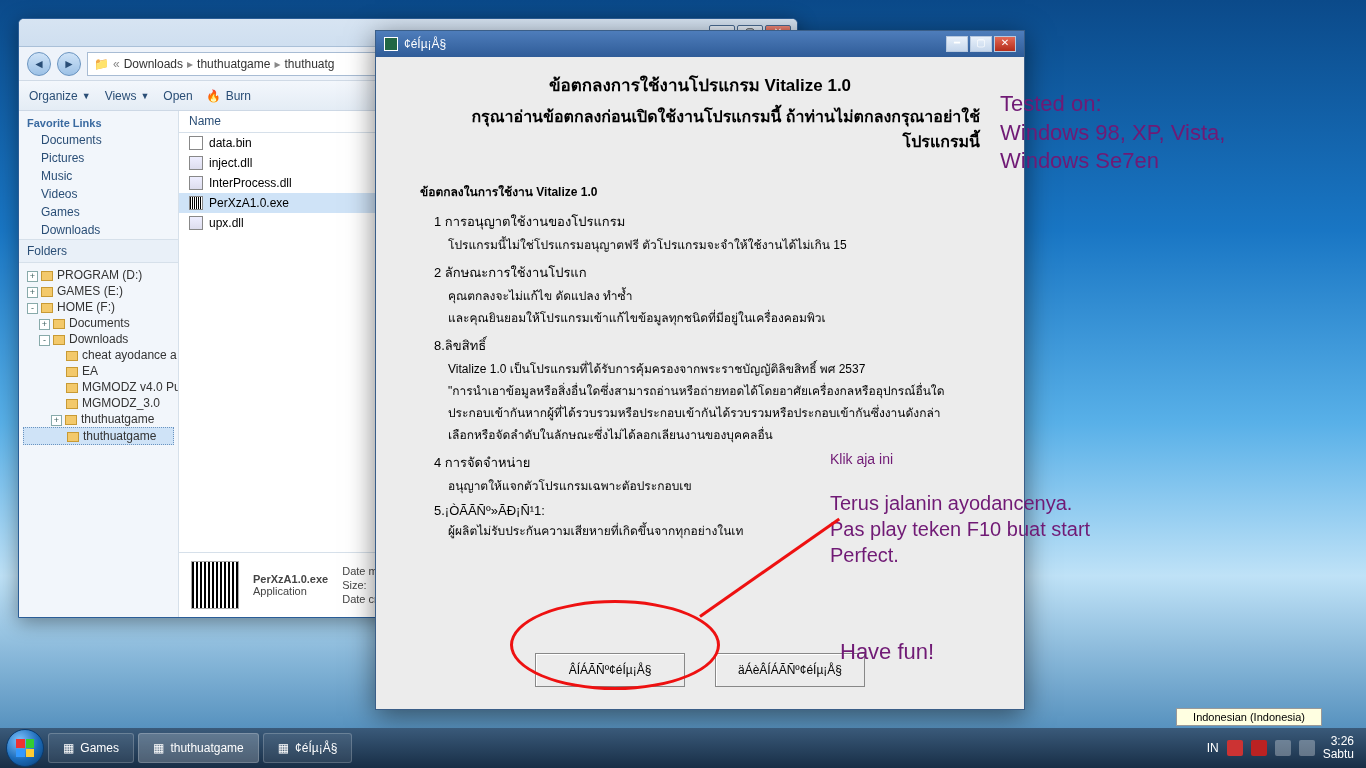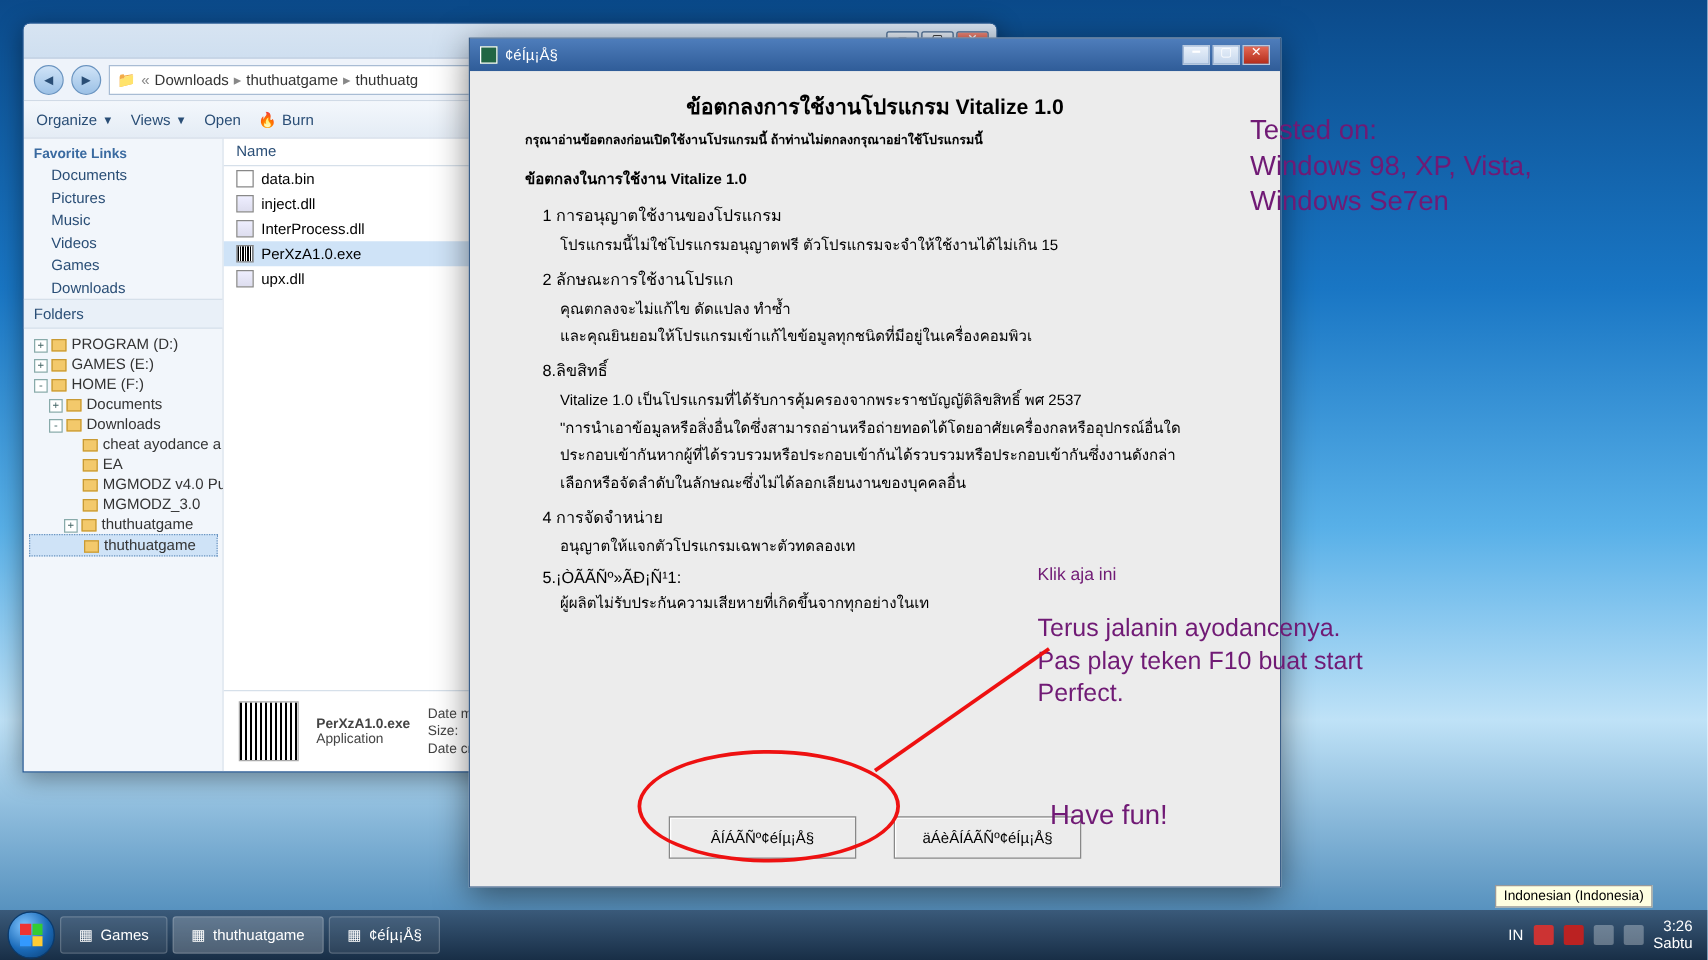--- a/index.html
+++ b/index.html
@@ -79,21 +79,21 @@
   display:flex; flex-direction:column;
 }
 .vit-title { height:26px; background:linear-gradient(#4e7dbb,#2f5c98); color:#fff; display:flex; align-items:center; padding:0 8px; font-size:12px; justify-content:space-between;}
 .vit-title .tleft{display:flex;align-items:center;gap:6px;}
 .vit-title .icon{width:14px;height:14px;border:1px solid #fff;background:#264;}
 .vit-ctl{display:flex;gap:2px;}
 .vit-btn{width:22px;height:16px;border:1px solid #b7c8de;background:linear-gradient(#e8f0fa,#c6d7ec);font-size:10px;line-height:12px;text-align:center;cursor:pointer;}
 .vit-btn.close{background:linear-gradient(#e46a56,#b42c1a);color:#fff;}
 .vit-body{flex:1;background:#ececec;padding:14px 44px 10px;font-size:13px;color:#000;overflow:hidden;}
 .vit-h1{text-align:center;font-weight:bold;font-size:17px;margin-bottom:6px;}
-.vit-h2{text-align:left;font-weight:bold;font-size:10px;margin-bottom:14px;}
+.vit-h2{text-align:right;font-weight:bold;font-size:16px;margin-bottom:28px;}
 .vit-sub{font-weight:bold;font-size:12px;margin-bottom:10px;}
 .vit-sec{font-size:13px;margin:8px 0 4px 14px;}
 .vit-txt{font-size:12px;margin:4px 0 4px 28px;color:#000000;line-height:1.5;}
 .vit-buttons{display:flex;justify-content:center;gap:30px;padding:14px 0 22px;background:#ececec;}
 .vit-buttons button{width:150px;height:34px;background:#ececec;border:1px solid #888;font-size:12px;cursor:pointer;box-shadow:1px 1px 0 #fff inset;}
 
 
 .anno {position:absolute;color:#701a75;font-family:Arial,sans-serif;font-size:20px;line-height:1.3;white-space:pre-line;pointer-events:none;}
 .anno-circle{position:absolute;border:3px solid #e11;border-radius:50%;pointer-events:none;}
 .anno-line{position:absolute;border-top:3px solid #e11;transform-origin:left center;pointer-events:none;}
@@ -241,42 +241,42 @@
     <div class="vit-txt">โปรแกรมนี้ไม่ใช่โปรแกรมอนุญาตฟรี ตัวโปรแกรมจะจำให้ใช้งานได้ไม่เกิน   15</div>
     <div class="vit-sec">2 ลักษณะการใช้งานโปรแก</div>
     <div class="vit-txt">คุณตกลงจะไม่แก้ไข ดัดแปลง  ทำซ้ำ</div>
     <div class="vit-txt">และคุณยินยอมให้โปรแกรมเข้าแก้ไขข้อมูลทุกชนิดที่มีอยู่ในเครื่องคอมพิวเ</div>
     <div class="vit-sec">8.ลิขสิทธิ์</div>
     <div class="vit-txt">Vitalize 1.0 เป็นโปรแกรมที่ได้รับการคุ้มครองจากพระราชบัญญัติลิขสิทธิ์  พศ   2537</div>
     <div class="vit-txt">"การนำเอาข้อมูลหรือสิ่งอื่นใดซึ่งสามารถอ่านหรือถ่ายทอดได้โดยอาศัยเครื่องกลหรืออุปกรณ์อื่นใด</div>
     <div class="vit-txt">ประกอบเข้ากันหากผู้ที่ได้รวบรวมหรือประกอบเข้ากันได้รวบรวมหรือประกอบเข้ากันซึ่งงานดังกล่า</div>
     <div class="vit-txt">เลือกหรือจัดลำดับในลักษณะซึ่งไม่ได้ลอกเลียนงานของบุคคลอื่น</div>
     <div class="vit-sec">4 การจัดจำหน่าย</div>
-    <div class="vit-txt">อนุญาตให้แจกตัวโปรแกรมเฉพาะตัวทดลองเท</div>
+    <div class="vit-txt">อนุญาตให้แจกตัวโปรแกรมเฉพาะตัอประกอบเข</div>
     <div class="vit-sec">5.¡ÒÃÃÑº»ÃÐ¡Ñ¹1:</div>
     <div class="vit-txt">ผู้ผลิตไม่รับประกันความเสียหายที่เกิดขึ้นจากทุกอย่างในเท</div>
   </div>
   <div class="vit-buttons">
     <button>ÂÍÁÃÑº¢éÍµ¡Å§</button>
     <button>äÁèÂÍÁÃÑº¢éÍµ¡Å§</button>
   </div>
 </div>
 
 <div class="anno" style="left:1000px;top:90px;font-size:22px;">Tested on:
 Windows 98, XP, Vista,
 Windows Se7en</div>
 <div class="anno" style="left:830px;top:450px;font-size:14px;">Klik aja ini</div>
 <div class="anno" style="left:830px;top:490px;">Terus jalanin ayodancenya.
 Pas play teken F10 buat start
 Perfect.</div>
 <div class="anno" style="left:840px;top:610px;font-size:22px;margin-top:28px;">Have fun!</div>
 <div class="anno-circle" style="left:510px;top:600px;width:210px;height:90px;"></div>
 <div class="anno-line" style="left:700px;top:615px;width:170px;transform:rotate(-35deg);"></div>
 
-<div style="position:absolute;right:44px;bottom:42px;background:#ffffe1;border:1px solid #999;padding:2px 6px;font-size:11px;">Indonesian (Indonesia)</div>
+<div style="position:absolute;right:44px;bottom:42px;background:#ffffe1;border:1px solid #999;padding:2px 16px;font-size:11px;">Indonesian (Indonesia)</div>
 
 <div class="taskbar">
   <div class="start-orb">
       <div class="orb-flag">
         <span></span>
         <span></span>
         <span></span>
         <span></span>
       </div>
     </div>

